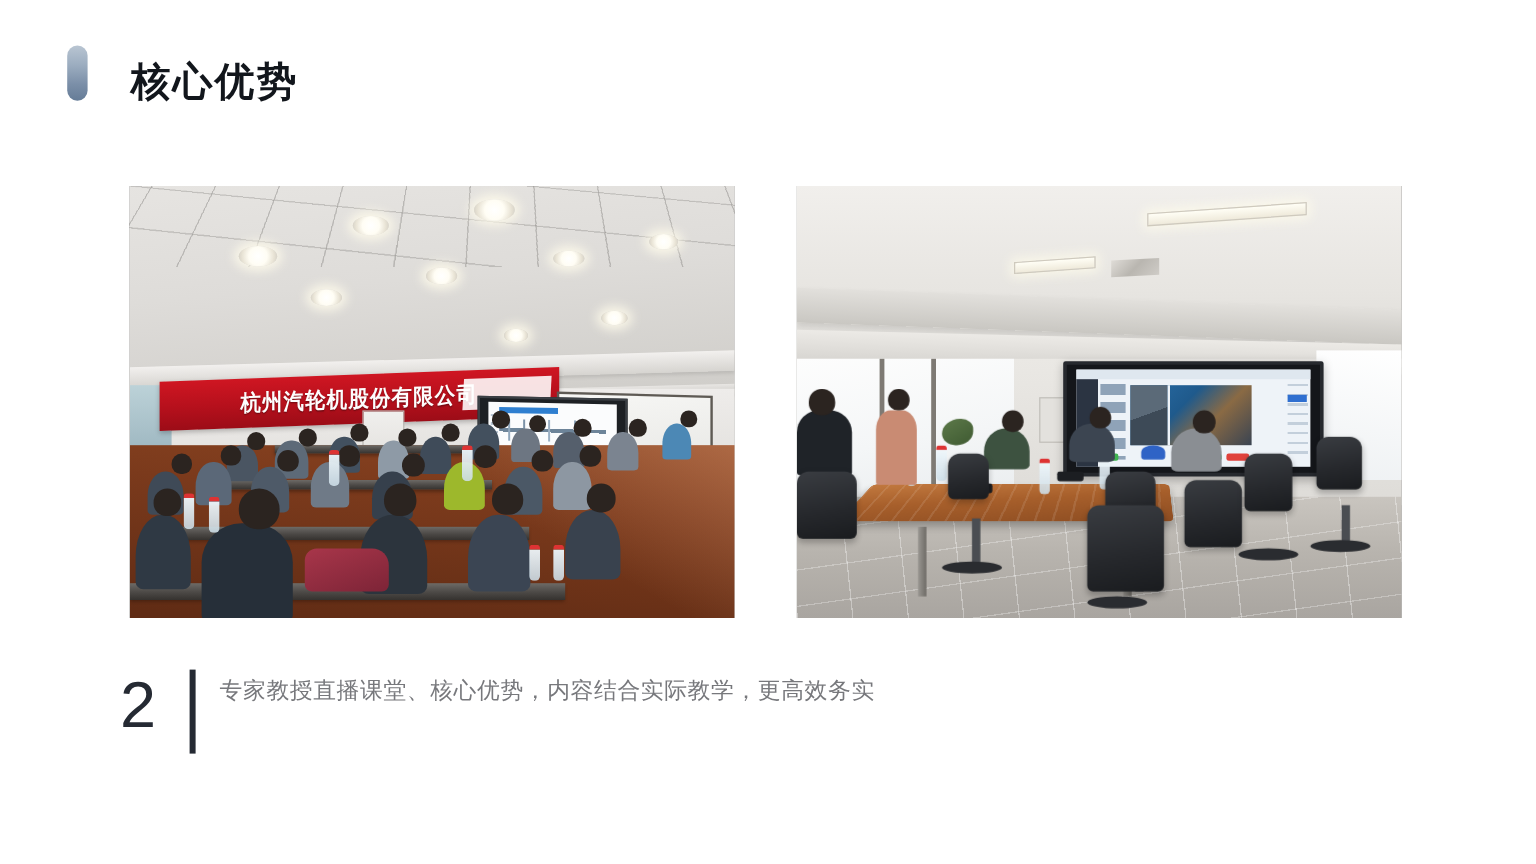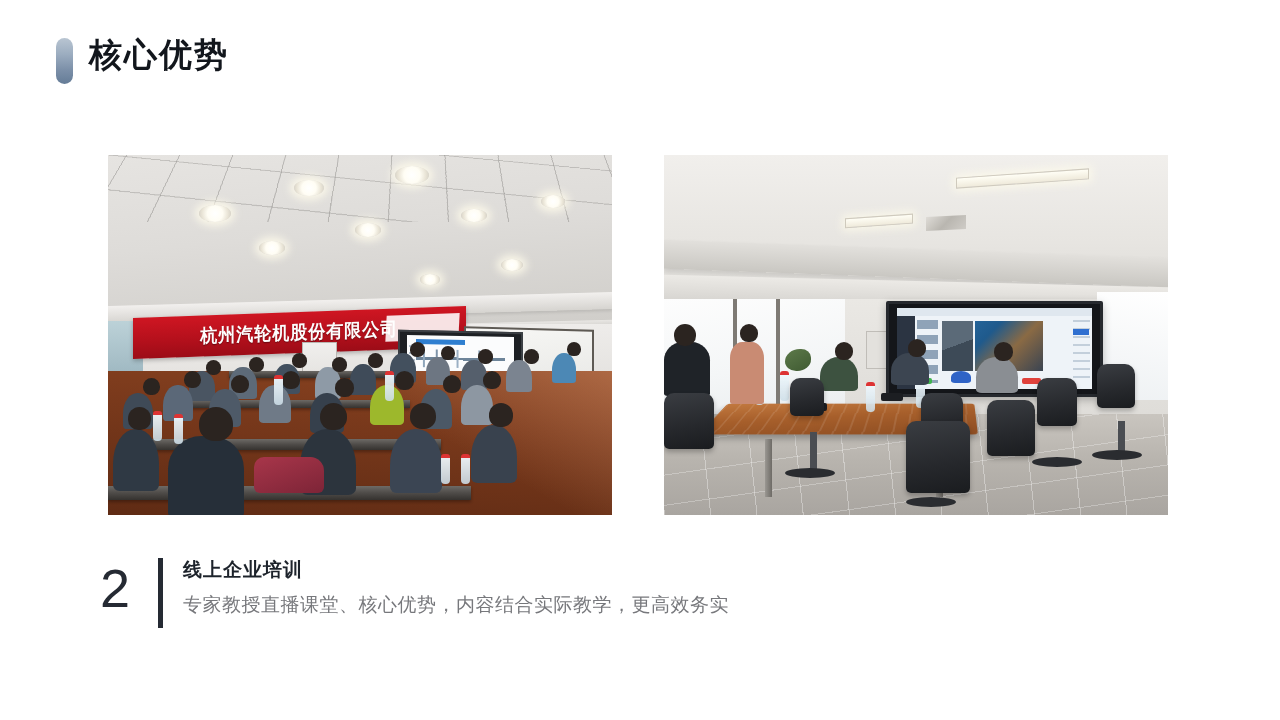--- a/index.html
+++ b/index.html
@@ -15,22 +15,22 @@
     font-family: "Liberation Sans", "DejaVu Sans", sans-serif;
     color: #1d232b;
   }
 
   
   .slide-header {
     position: absolute;
     left: 44px;
     top: 38px;
     display: flex;
-    align-items: flex-start;
-    gap: 16px;
+    align-items: flex-end;
+    gap: 36px;
     padding-left: 12px;
   }
   .header-marker {
     width: 17px;
     height: 46px;
     border-radius: 9px;
     background: linear-gradient(180deg, #b9c5d2 0%, #9cadc0 35%, #7b8fa8 70%, #657c97 100%);
     flex: none;
   }
   .header-title {
@@ -570,16 +570,15 @@
     <div class="chair" style="left:86%; top:58%; width:38px; height:44px;"></div>
     <div class="chair-post" style="left:90%; top:74%; height:10%;"></div>
     <div class="chair-base" style="left:85%; top:82%;"></div>
   </div>
 </div>
 
 <div class="caption-block">
   <div class="caption-number">2</div>
   <div class="caption-rule"></div>
   <div class="caption-texts">
-    <div class="caption-heading">线上企业培训</div>
     <div class="caption-sub">专家教授直播课堂、核心优势，内容结合实际教学，更高效务实</div>
   </div>
 </div>
 
 </body></html>

